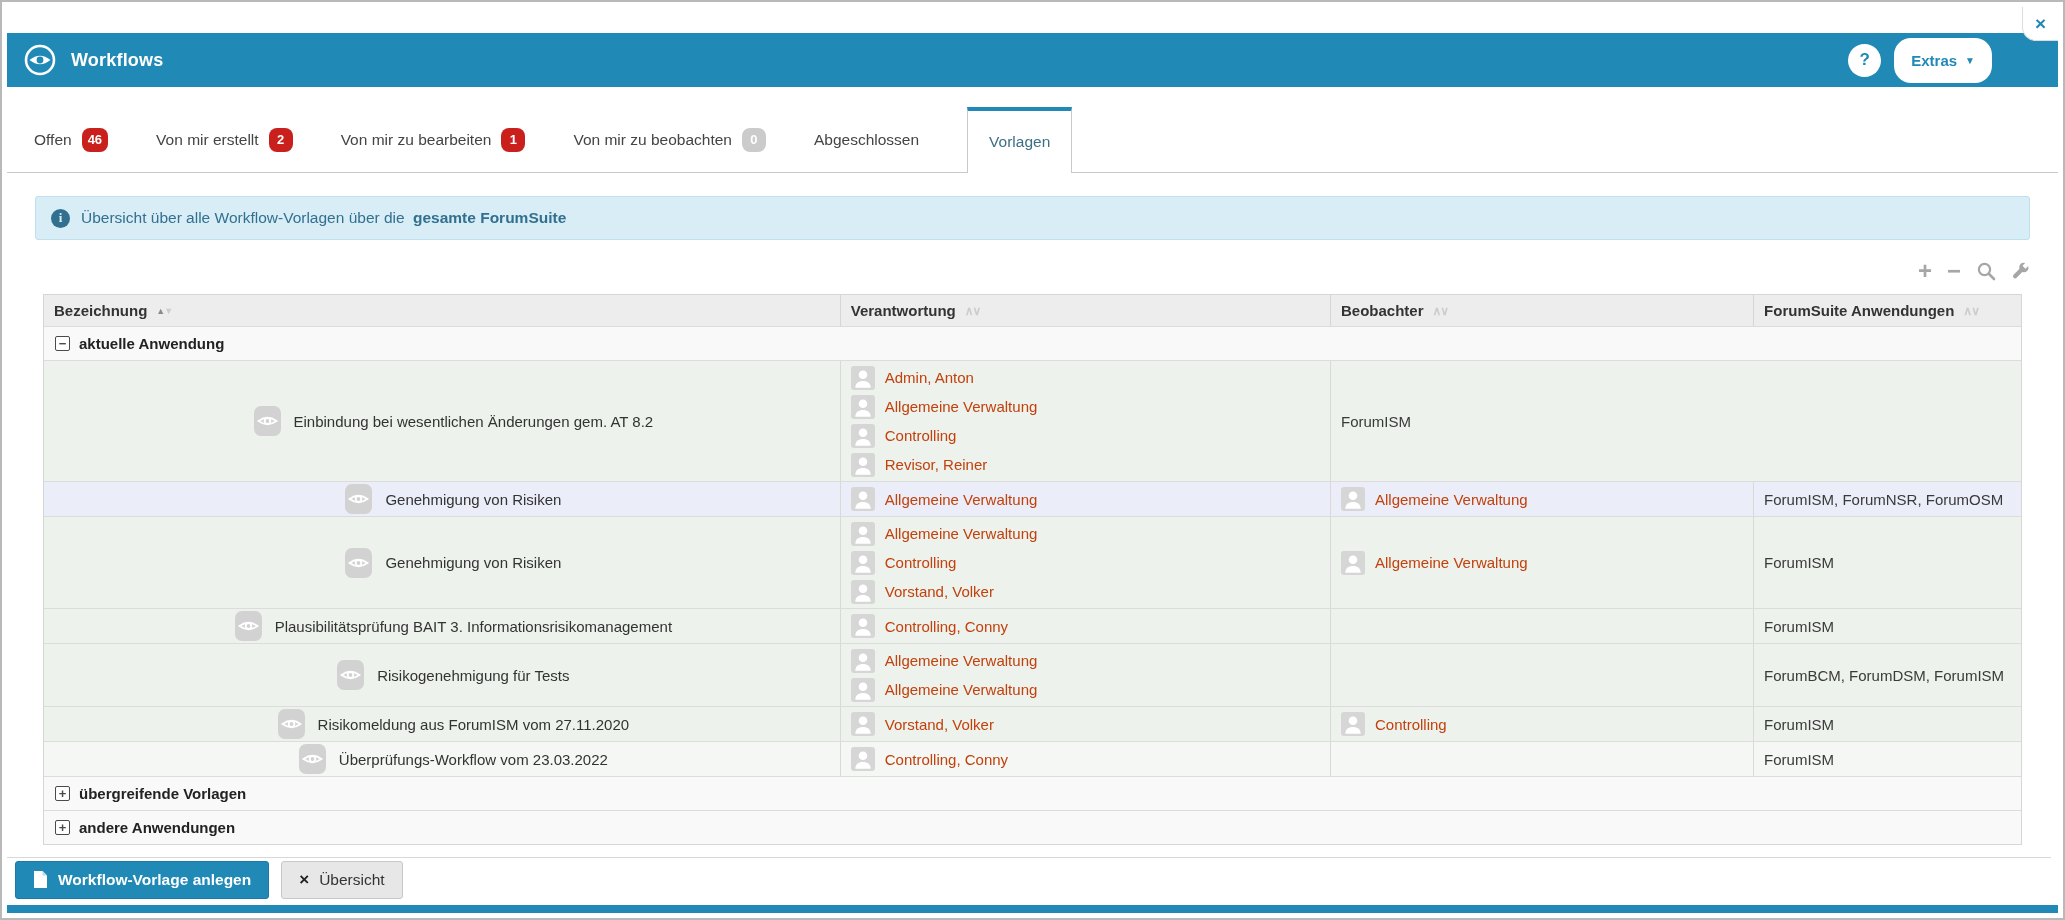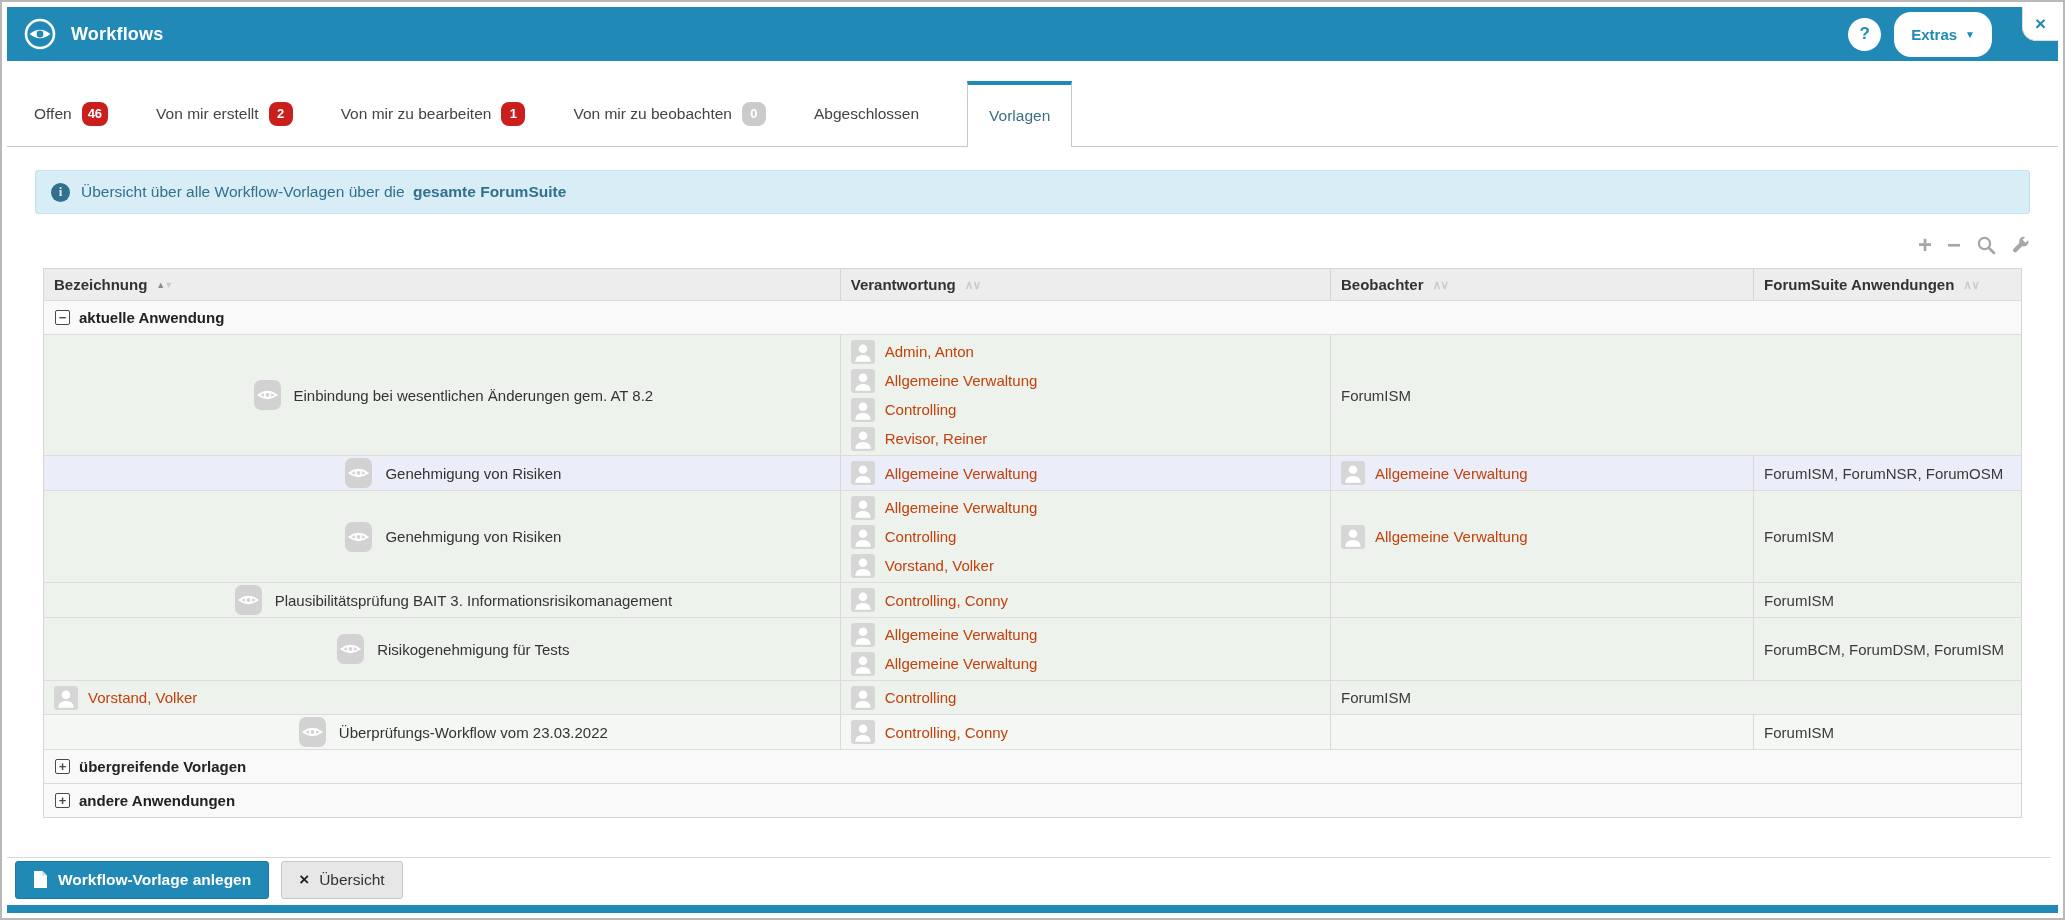--- a/index.html
+++ b/index.html
@@ -2,21 +2,21 @@
 <html><head>
 <meta charset="utf-8">
 <style>
   * { margin:0; padding:0; box-sizing:border-box; }
   html,body { width:2065px; height:920px; background:#fff;
     font-family:"Liberation Sans", sans-serif; color:#333; }
   .frame { position:absolute; inset:0; border:2px solid #b9b9b9; background:#fff; }
   .inner { position:absolute; inset:5px; background:#fff; overflow:hidden; }
 
   
-  .titlebar { height:54px; background:#2189b5; display:flex; align-items:center; padding:0 16px; }
+  .titlebar { height:54px; background:#2189b5; display:flex; align-items:center; padding:0 16px;margin-top:26px; }
   .logo { margin-right:14px; display:flex; }
   .app-title { color:#fff; font-size:18px; font-weight:bold; letter-spacing:.2px; }
   .tb-right { margin-left:auto; display:flex; align-items:center; gap:13px; margin-right:50px; }
   .help-btn { width:33px; height:33px; border-radius:50%; background:#fff; color:#2189b5;
     font-weight:bold; font-size:17px; display:flex; align-items:center; justify-content:center; cursor:pointer; }
   .extras-btn { height:45px; background:#fff; color:#2189b5; font-weight:bold; font-size:15px;
     border-radius:17px; display:flex; align-items:center; gap:8px; padding:0 17px; cursor:pointer; }
   .extras-caret { font-size:10px; color:#2189b5; }
   .close-btn { position:absolute; top:0; right:0; width:36px; height:34px; background:#fff;
     border-radius:0 0 0 14px; border:1px solid #dcdcdc; border-top:none; border-right:none;
@@ -420,20 +420,30 @@
                 </span>
                 <span>Allgemeine Verwaltung</span>
               </div>
             </div>
             <div class="cell c-obs"></div>
             <div class="cell c-app">
               <span>ForumBCM, ForumDSM, ForumISM</span>
             </div>
           </div>
           <div class="trow data tint-green">
+            <div class="cell c-name">
+              <span style="display:flex;flex:0 0 auto;">
+                <svg width="27" height="30" viewBox="0 0 27 30">
+                  <rect width="27" height="30" rx="7" fill="#d2d2d2"></rect>
+                  <path d="M4.5 15 Q13.5 8.5 22.5 15 Q13.5 21.5 4.5 15 Z" fill="none" stroke="#fff" stroke-width="1.8"></path>
+                  <circle cx="13.5" cy="15" r="2.8" fill="none" stroke="#fff" stroke-width="1.8"></circle>
+                </svg>
+              </span>
+              <span class="nm">Risikomeldung aus ForumISM vom 27.11.2020</span>
+            </div>
             <div class="cell c-resp">
               <div class="person">
                 <span style="display:flex;flex:0 0 auto;">
                   <svg width="24" height="24" viewBox="0 0 24 24">
                     <rect width="24" height="24" rx="3" fill="#d6d6d6"></rect>
                     <circle cx="12" cy="8.8" r="4.3" fill="#fff"></circle>
                     <path d="M4.3 21.8 c0-4.8 3.5-6.8 7.7-6.8 s7.7 2 7.7 6.8 Z" fill="#fff"></path>
                   </svg>
                 </span>
                 <span>Vorstand, Volker</span>

